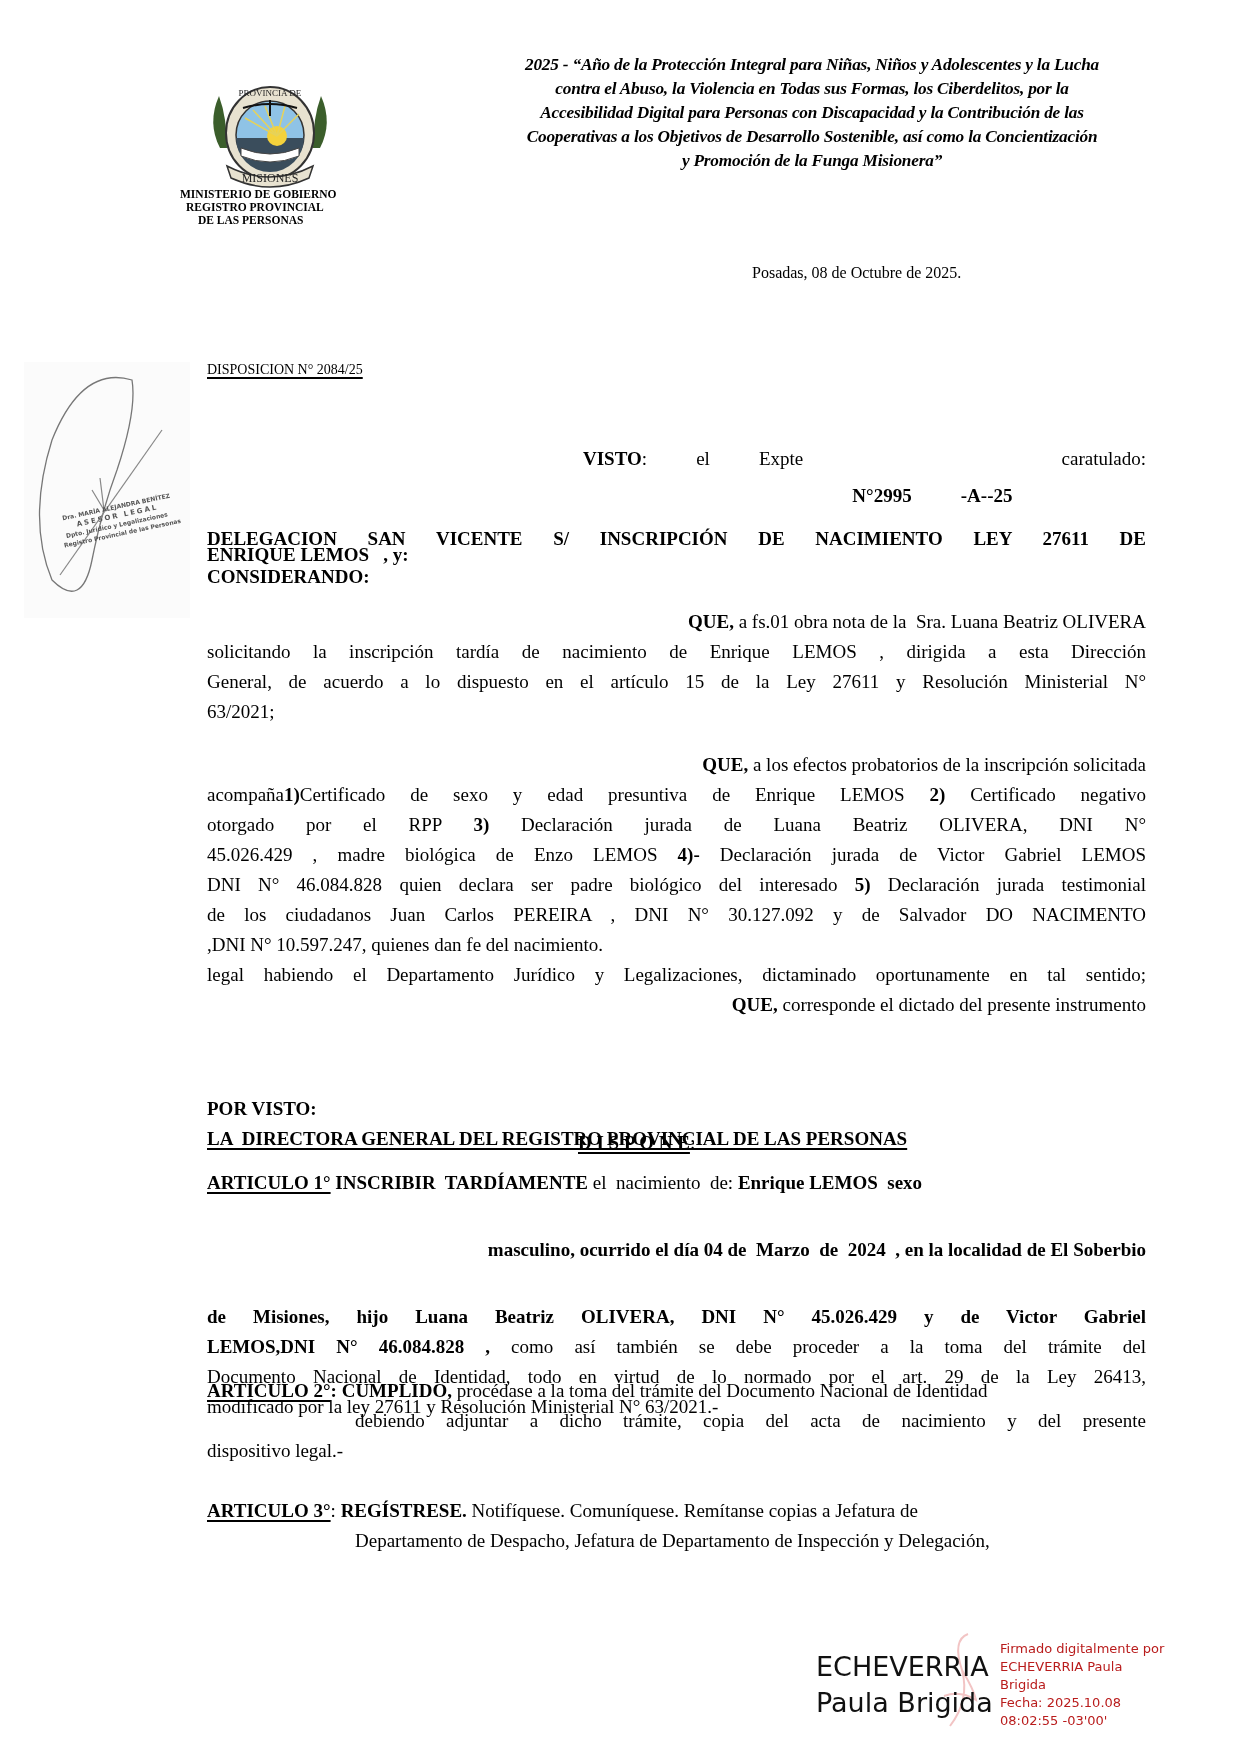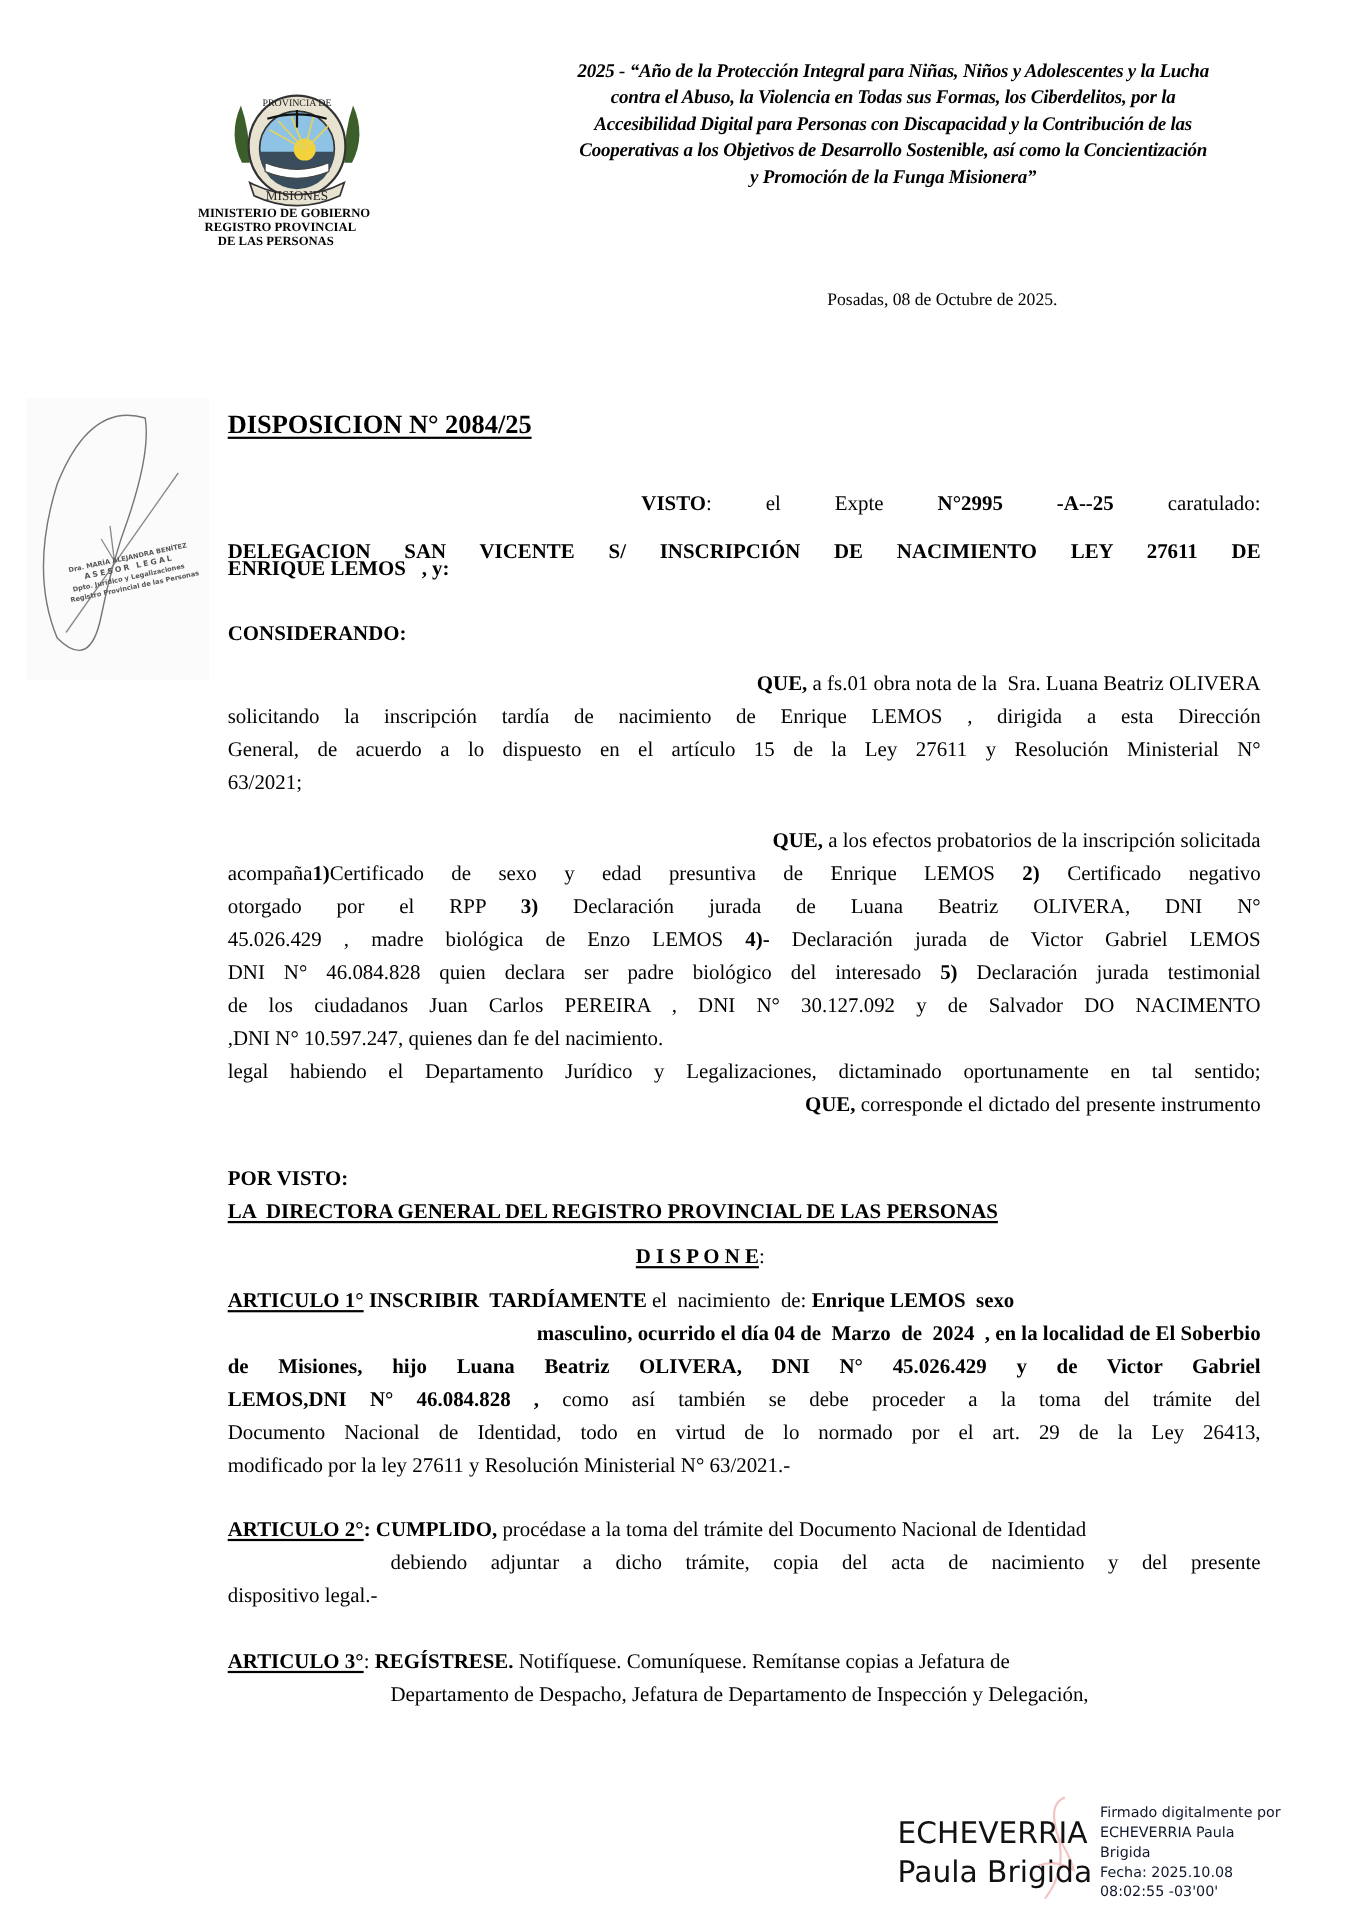--- a/index.html
+++ b/index.html
@@ -16,37 +16,37 @@
 
   .motto { left: 448px; top: 52px; width: 728px; text-align: center; font-style: italic; font-weight: bold;
            font-size: 17.6px; line-height: 24px; letter-spacing: -0.2px; transform: scaleX(0.98); transform-origin: center; }
 
   .date { left: 752px; top: 264px; font-size: 16px; }
 
   
   #stamp { left: 22px; top: 360px; width: 170px; height: 260px; }
 
   .body-text { font-size: 19px; line-height: 30px; }
-  .b { font-weight: bold; }
+  .b { font-weight: bold; margin-top: 37px; }
   .u { text-decoration: underline; text-decoration-thickness: 2px; text-underline-offset: 3px; }
   .just { text-align: justify; text-align-last: justify; }
 
-  .disp-title { left: 207px; top: 374px; font-weight: bold; font-size: 24px; }
+  .disp-title { left: 207px; top: 362px; font-weight: normal; font-size: 14px; }
   .visto-l2 { left: 207px; top: 487px; width: 939px; }
   .visto-l3 { left: 207px; top: 503px; }
 
   .considerando { left: 207px; top: 566px; font-weight: bold; font-size: 19px; }
 
   .para { position: absolute; left: 207px; width: 939px; }
   .line { height: 30px; white-space: nowrap; }
   .line.j { text-align: justify; text-align-last: justify; white-space: normal; }
   .indent-right { text-align: right; }
 
   .sig-name { font-family: "DejaVu Sans", sans-serif; font-size: 27px; line-height: 36px; color: #111; }
-  .sig-meta { font-family: "DejaVu Sans", sans-serif; font-size: 13px; line-height: 18px; color: #0f172a; }
+  .sig-meta { font-family: "DejaVu Sans", sans-serif; font-size: 13px; line-height: 18px; color: #b91c1c; }
 </style>
 </head>
 <body>
 
 <svg id="crest" class="abs" viewBox="0 0 130 115">
   <path d="M15 70 Q2 45 14 18 Q22 40 22 70 Z" fill="#3b5e2b"></path>
   <path d="M115 70 Q128 45 116 18 Q108 40 108 70 Z" fill="#3b5e2b"></path>
   <ellipse cx="65" cy="55" rx="44" ry="46" fill="#e8e2d0" stroke="#333" stroke-width="2"></ellipse>
   <ellipse cx="65" cy="57" rx="34" ry="34" fill="#8fc3e6" stroke="#333" stroke-width="1.5"></ellipse>
   <path d="M31 60 A34 34 0 0 0 99 60 Z" fill="#3a4d5c"></path>

